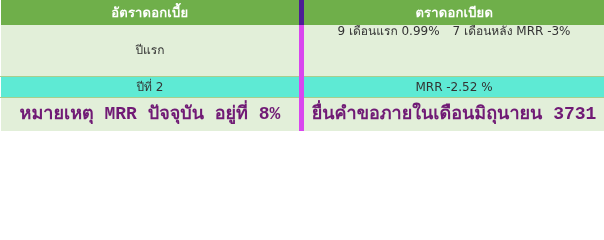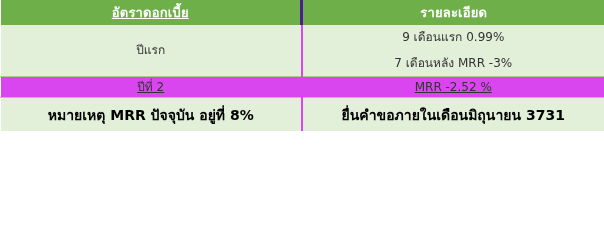--- a/index.html
+++ b/index.html
@@ -31,64 +31,64 @@
     font-size: 13px;
     font-weight: bold;
     text-align: center;
     vertical-align: middle;
     height: 25px;
     padding: 0;
     border: none;
     letter-spacing: 0.2px;
   }
   .hdr-row th.hdr-rate {
-    border-right: 3px solid #4c1d95;
-    text-decoration: underline;
+    border-right: 5px solid #4c1d95;
   }
 
   
   .rate-table td {
     padding: 0;
     text-align: center;
     vertical-align: middle;
     font-size: 12px;
     color: #333333;
     border-left: 1px solid #A8CE8E;
-    border-right: 2px solid #d946ef;
+    border-right: 5px solid #d946ef;
     border-bottom: 1px solid #A8CE8E;
   }
 
   .row-tint td { background: #E2EFD9; }
-  .row-plain td { background: #d946ef; text-decoration: underline; }
+  .row-plain td { background: #5eead4; }
 
   .cell-rate {
     border-left: 1px solid transparent !important;
   }
   .cell-detail {
     border-right: 1px solid transparent !important;
   }
 
   .row-first td { height: 51px; }
   .row-second td { height: 20px; }
   .row-note td { height: 34px; border-bottom: none; }
 
   .detail-lines {
     display: flex;
-    flex-direction: column;
+    flex-direction: row;
     justify-content: center;
     gap: 13px;
     height: 100%;
   }
   .detail-lines span { display: block; line-height: 1.1; }
 
   .note-text {
-    color: #000000;
+    color: #701a75;
     font-weight: bold;
-    font-size: 14px;
+    font-size: 18px;
     line-height: 1.1;
+    font-family: Liberation Mono, monospace;
   }
 
   .cell-inner {
     display: flex;
     align-items: center;
     justify-content: center;
     height: 100%;
     line-height: 1.2;
   }
 </style>
@@ -96,21 +96,21 @@
 <body>
 
 <table class="rate-table">
   <colgroup>
     <col class="col-rate">
     <col class="col-detail">
   </colgroup>
   <thead>
     <tr class="hdr-row">
       <th class="hdr-rate">อัตราดอกเบี้ย</th>
-      <th class="hdr-detail">รายละเอียด</th>
+      <th class="hdr-detail">ตราดอกเบียด</th>
     </tr>
   </thead>
   <tbody>
     <tr class="row-tint row-first">
       <td class="cell-rate">
         <div class="cell-inner">ปีแรก</div>
       </td>
       <td class="cell-detail">
         <div class="detail-lines">
           <span>9 เดือนแรก 0.99%</span>

